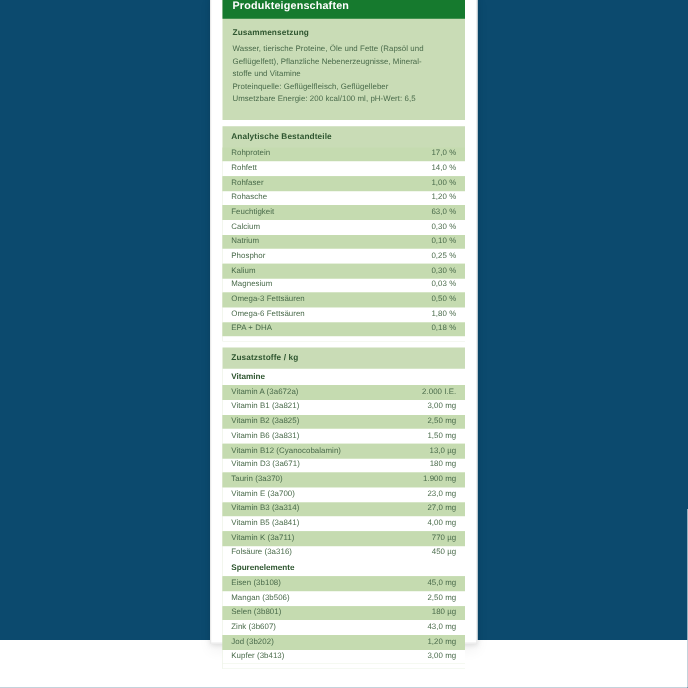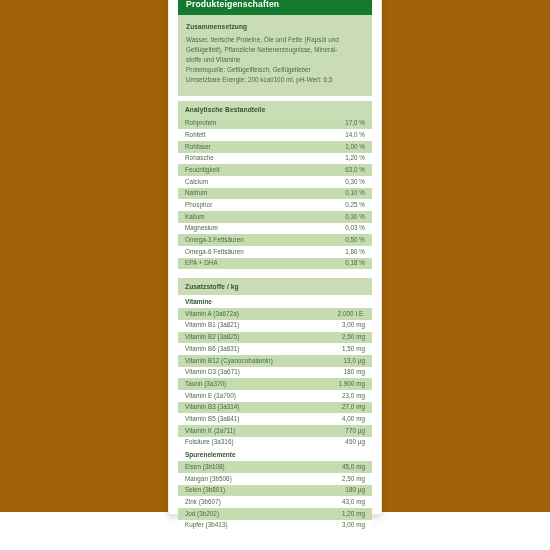--- a/index.html
+++ b/index.html
@@ -9,21 +9,21 @@
     height: 550px;
     background: #ffffff;
     font-family: "Liberation Sans", sans-serif;
     overflow: hidden;
   }
 
   #page-root {
     position: relative;
     width: 550px;
     height: 512px;
-    background: #a16207;
+    background: #0c4a6e;
   }
 
   
   .product-card {
     position: absolute;
     left: 168px;
     top: -6px;
     width: 214px;
     height: 521px;
     background: #ffffff;

